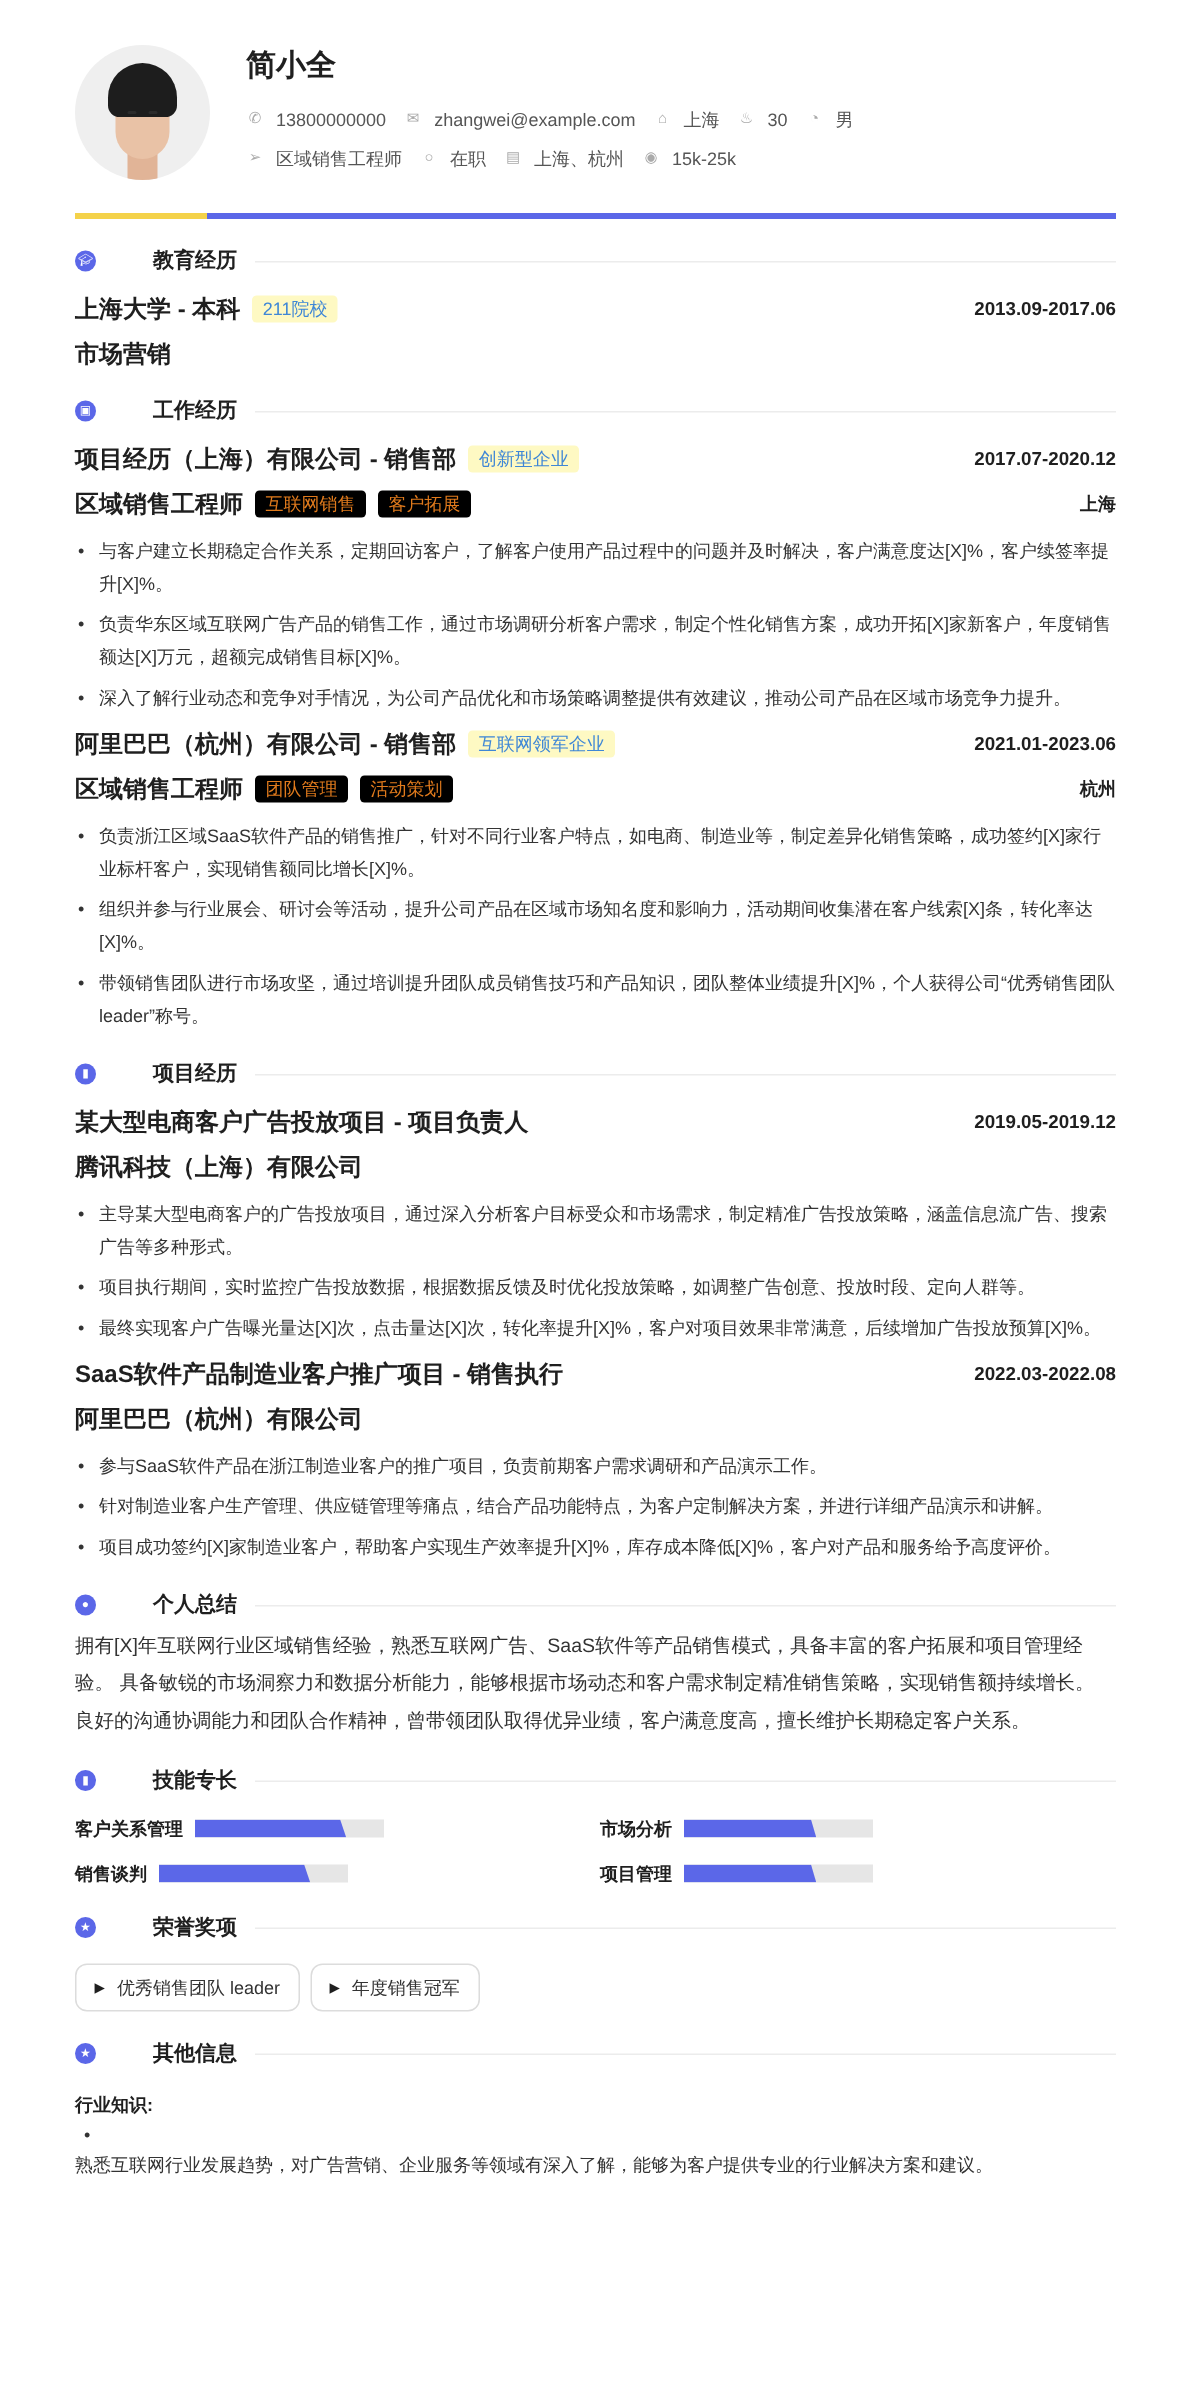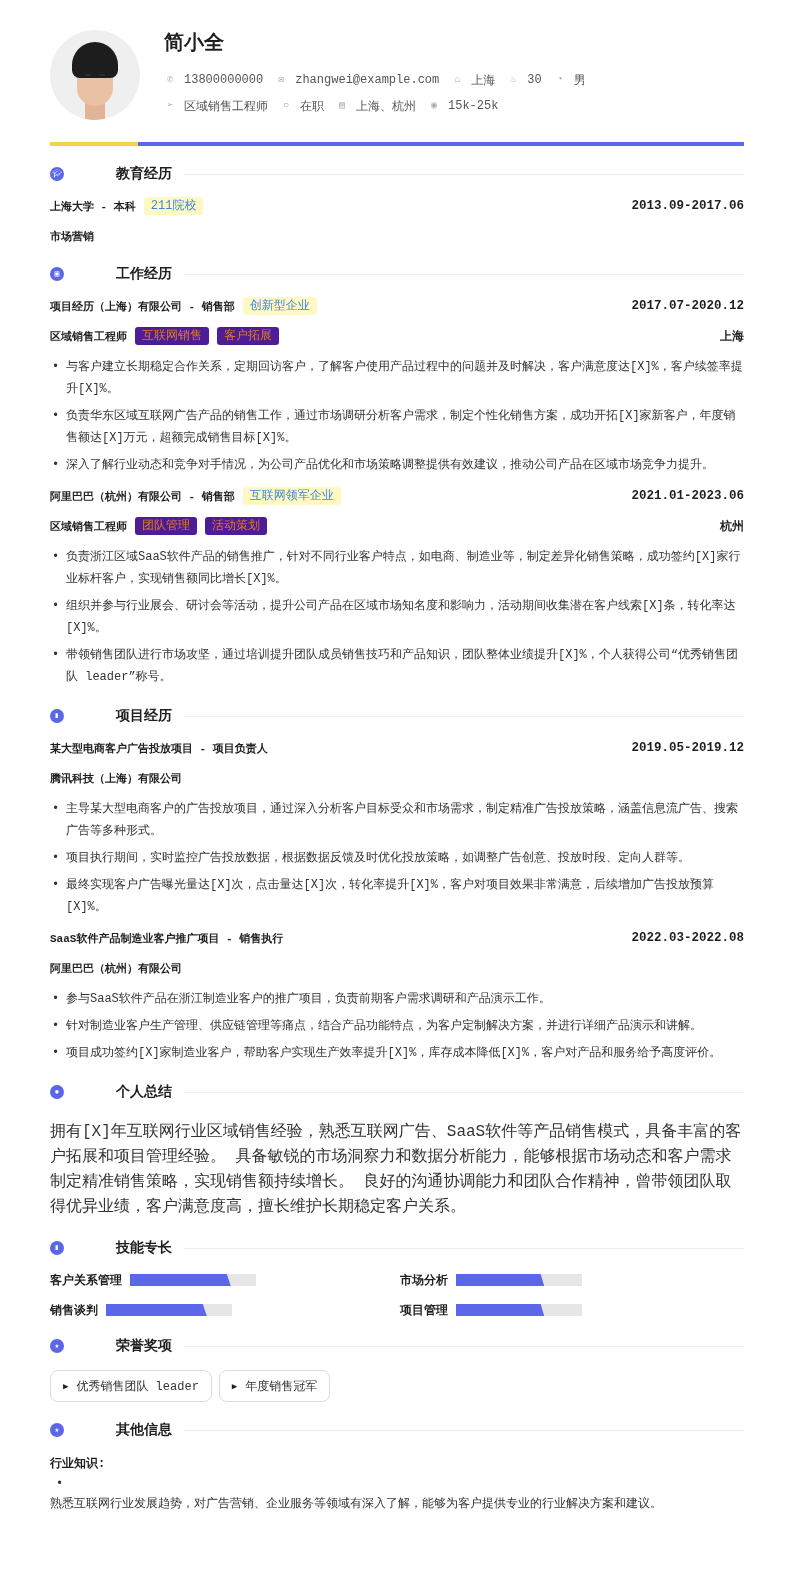--- a/index.html
+++ b/index.html
@@ -1,18 +1,18 @@
 <!DOCTYPE html>
 <html><head>
 <meta charset="utf-8">
 <style>
   * { box-sizing: border-box; margin: 0; padding: 0; }
   html, body { width: 794px; background: #ffffff; }
   body { font-family: "Liberation Sans", "DejaVu Sans", sans-serif; color: #1f1f1f; font-size: 12px; }
-  .page { width: 794px; min-height: 1588px; padding: 28px 50px 20px 50px; position: relative; font-family: Liberation Mono, monospace; }
+  .page { width: 794px; min-height: 1588px; padding: 28px 50px 20px 50px; position: relative; }
 
   
   .header { display: flex; align-items: flex-start; height: 104px; }
   .avatar { width: 90px; height: 90px; border-radius: 50%; background: #efefef; margin-left: 0; margin-top: 2px; position: relative; overflow: hidden; flex: none; }
   .avatar .hair { position: absolute; left: 22px; top: 12px; width: 46px; height: 36px; background: #1d1d1d; border-radius: 24px 24px 8px 8px; }
   .avatar .face { position: absolute; left: 27px; top: 24px; width: 36px; height: 52px; background: #e9c2a6; border-radius: 16px 16px 18px 18px; }
   .avatar .neck { position: absolute; left: 35px; top: 70px; width: 20px; height: 20px; background: #e1b497; }
   .avatar .eye { position: absolute; top: 44px; width: 6px; height: 2px; background: #2b2b2b; border-radius: 1px; }
   .header-info { margin-left: 24px; padding-top: 2px; }
   .name { font-size: 20px; font-weight: bold; color: #1f1f1f; height: 28px; line-height: 28px; }
@@ -22,38 +22,38 @@
   .info-item .ico { width: 12px; height: 12px; margin-right: 8px; color: #aaa; font-size: 10px; line-height: 12px; text-align: center; }
 
   .accent-bar { display: flex; height: 4px; margin-top: 10px; }
   .accent-bar .yellow { width: 88px; background: #f4d24a; }
   .accent-bar .blue { flex: 1; background: #5b67e8; }
 
   
   .section { margin-top: 16px; }
   .section-head { display: flex; align-items: center; height: 24px; }
   .sec-icon { width: 14px; height: 14px; border-radius: 50%; background: #5b67e8; color: #fff; font-size: 8px; line-height: 14px; text-align: center; flex: none; }
-  .sec-title { font-size: 14px; font-weight: bold; margin-left: 20px; color: #1f1f1f; padding-left: 32px; }
+  .sec-title { font-size: 14px; font-weight: bold; margin-left: 6px; color: #1f1f1f; padding-left: 32px; }
   .sec-line { flex: 1; height: 1px; background: #ececec; margin-left: 12px; }
 
   .entry { margin-top: 10px; }
   .row { display: flex; align-items: center; justify-content: space-between; height: 20px; margin-bottom: 10px; }
   .row .left { display: flex; align-items: center; }
-  .row .title { font-weight: bold; font-size: 11px; color: #1f1f1f; }
+  .row .title { font-weight: bold; font-size: 16px; color: #1f1f1f; }
   .row .date { font-weight: bold; font-size: 12.5px; color: #1f1f1f; }
   .row .loc { font-weight: bold; font-size: 12px; color: #1f1f1f; }
   .tag { display: inline-block; height: 18px; line-height: 18px; padding: 0 7px; border-radius: 3px; font-size: 12px; margin-left: 8px; }
   .tag.blue { background: #fef9c3; color: #3f87d6; }
-  .tag.orange { background: #4c1d95; color: #e07a1c; }
+  .tag.orange { background: #000000; color: #e07a1c; }
 
   ul.bullets { list-style: none; }
   ul.bullets li { position: relative; padding-left: 16px; line-height: 22px; margin-bottom: 5px; color: #333; font-size: 12px; }
   ul.bullets li::before { content: "•"; position: absolute; left: 2px; top: 0; color: #333; }
 
-  .summary { line-height: 25px; margin-top: 16px; color: #333; font-size: 16px; }
+  .summary { line-height: 25px; margin-top: 2px; color: #333; font-size: 13px; }
 
   .skills { display: grid; grid-template-columns: 350px 300px; row-gap: 14px; margin-top: 12px; }
   .skill { display: flex; align-items: center; height: 16px; }
   .skill-name { font-weight: bold; font-size: 12px; margin-right: 8px; white-space: nowrap; }
   .skill-bar { width: 126px; height: 12px; background: #e6e6e6; position: relative; }
   .skill-fill { position: absolute; left: 0; top: 0; height: 12px; background: #5b67e8; clip-path: polygon(0 0, 96% 0, 100% 100%, 0 100%); }
 
   .awards { display: flex; margin-top: 12px; }
   .award { display: flex; align-items: center; height: 32px; padding: 0 12px; border: 1px solid #dcdcdc; border-radius: 8px; margin-right: 7px; font-size: 12px; color: #333; cursor: pointer; }
   .award .tri { font-size: 9px; margin-right: 8px; color: #1f1f1f; }

